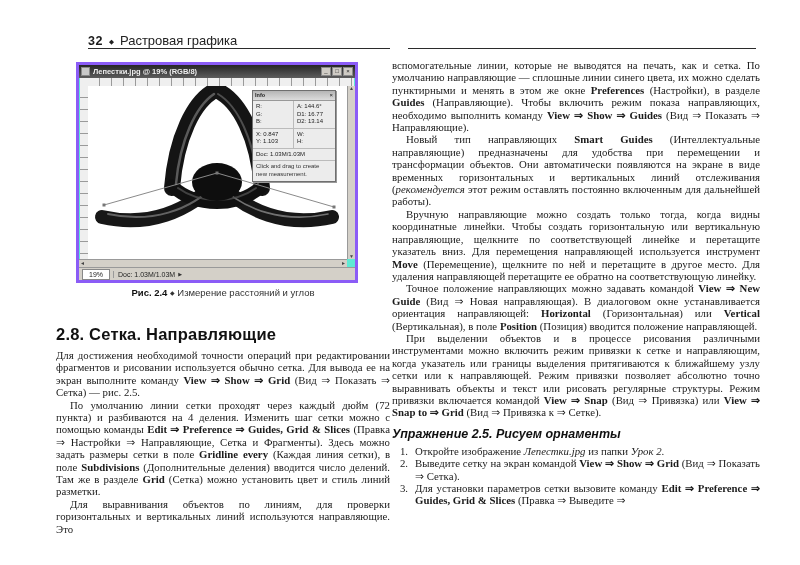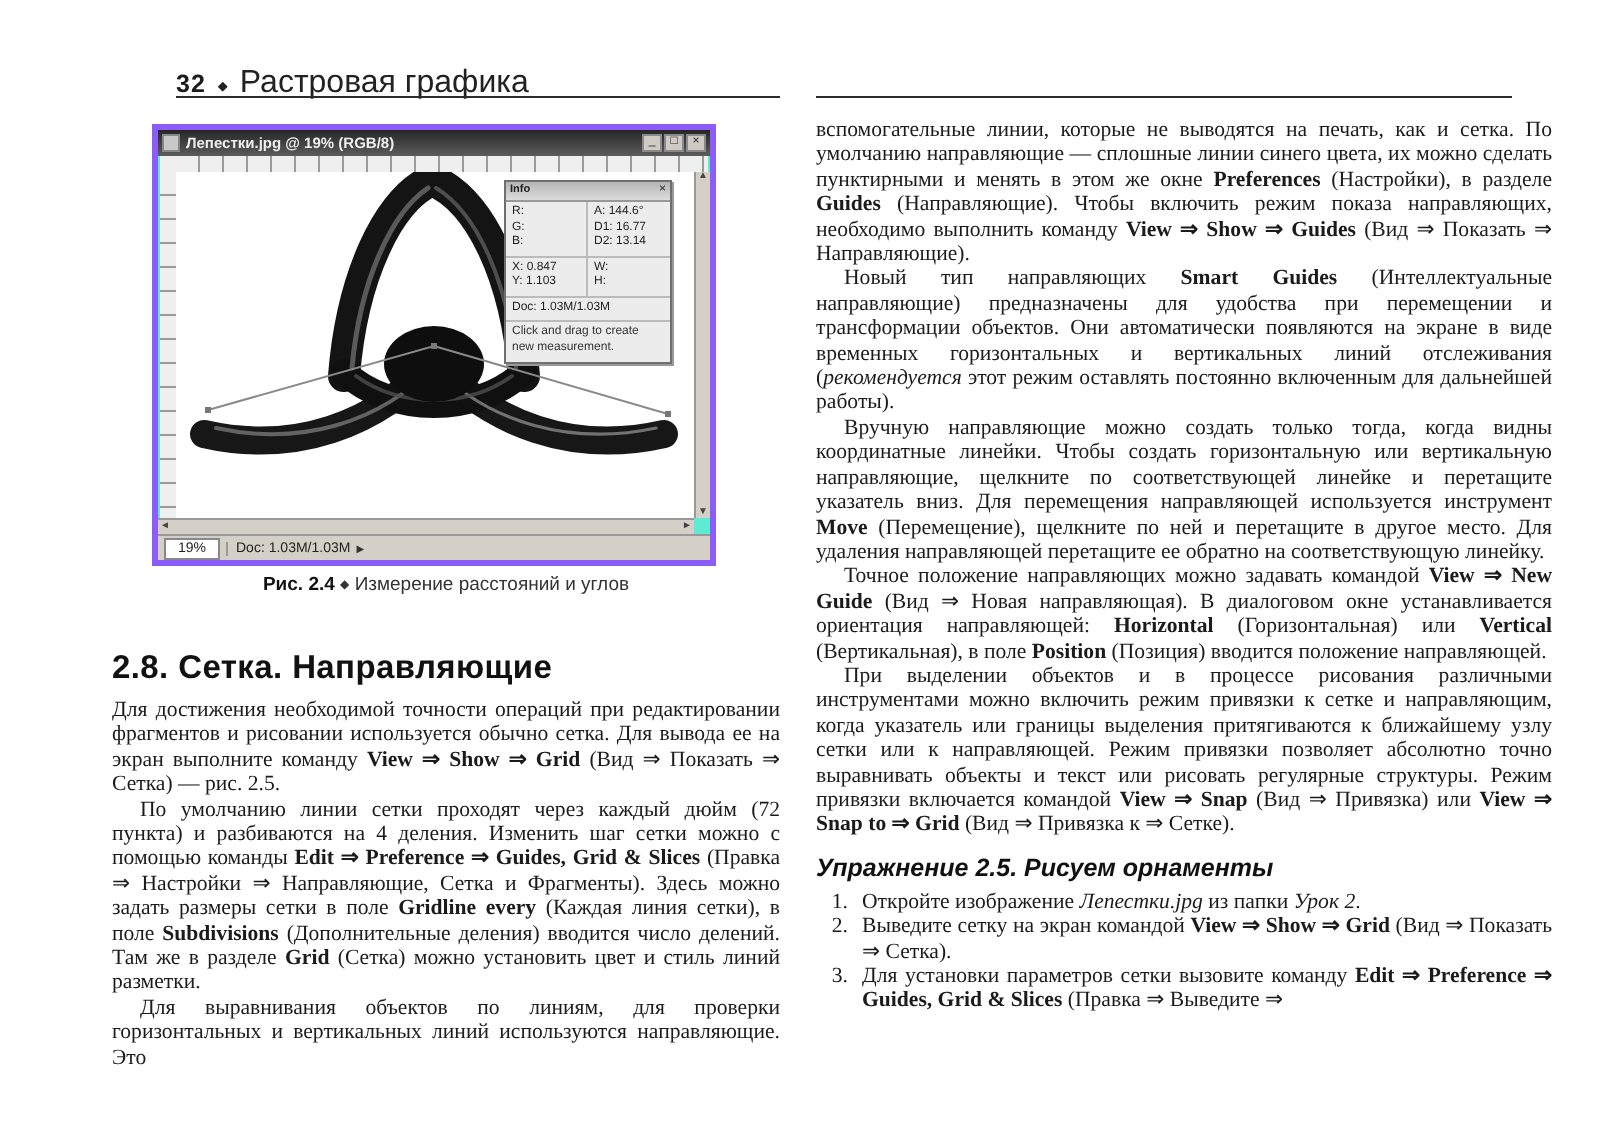--- a/index.html
+++ b/index.html
@@ -2,26 +2,26 @@
 <html><head>
 <meta charset="utf-8">
 <style>
   html,body{margin:0;padding:0;background:#ffffff;}
   #root{position:relative;width:800px;height:565px;background:#ffffff;overflow:hidden;
         font-family:"Liberation Serif",serif;color:#1b1b1b;}
   
   .runhead{position:absolute;top:33px;height:14px;font-family:"Liberation Sans",sans-serif;
            display:flex;align-items:baseline;gap:6px;white-space:nowrap;}
   .rh-num{font-weight:bold;font-size:12.5px;letter-spacing:.5px;}
-  .rh-title{font-size:16px;color:#222;}
+  .rh-title{font-size:13px;color:#222;}
   .rh-dia{font-size:6.5px;position:relative;top:-1px;color:#222;}
   .runrule{position:absolute;height:0;border-top:1.6px solid #2b2b2b;}
   
   .colL{position:absolute;left:56px;top:303px;width:334px;}
-  .colR{position:absolute;left:408px;top:59px;width:368px;}
+  .colR{position:absolute;left:392px;top:59px;width:368px;}
   p.body{margin:0;font-size:10.8px;line-height:12.4px;text-align:justify;}
   p.ind{text-indent:14px;}
   h2.sec{margin:22px 0 5px 0;font-family:"Liberation Sans",sans-serif;font-weight:bold;
          font-size:16.5px;letter-spacing:.2px;color:#111;}
   h3.exe{margin:8px 0 4px 0;font-family:"Liberation Sans",sans-serif;font-weight:bold;
          font-style:italic;font-size:12.5px;color:#111;}
   .olist{margin:0;}
   .oitem{display:flex;font-size:10.8px;line-height:12.4px;}
   .onum{width:16px;text-align:right;flex:0 0 16px;}
   .otext{margin-left:7px;text-align:justify;flex:1;}

